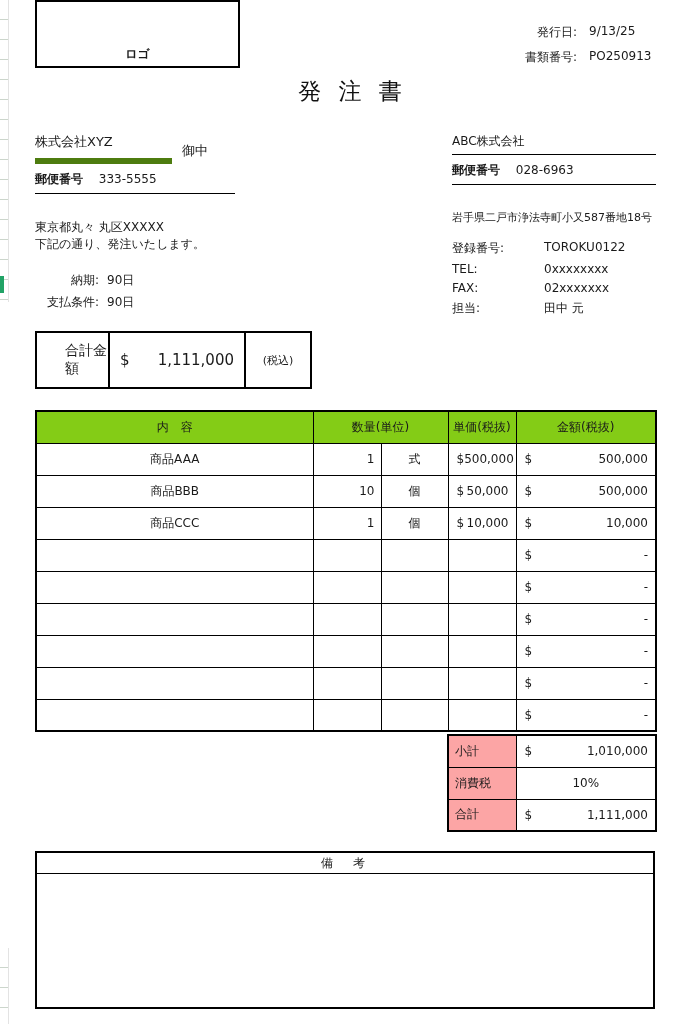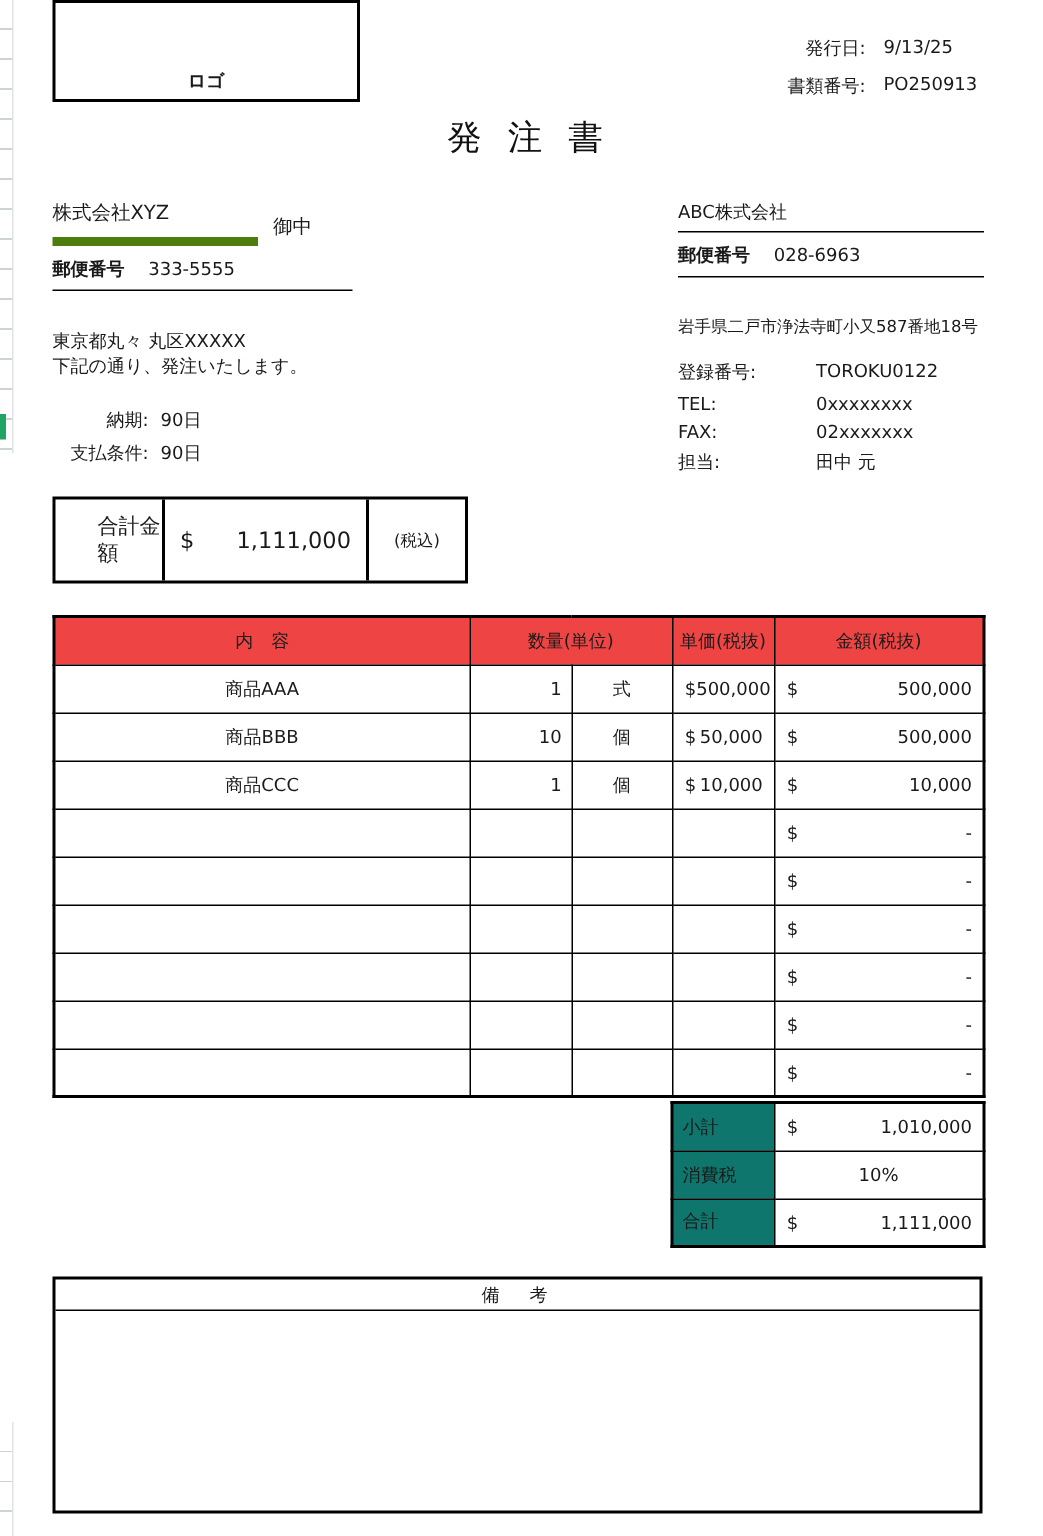--- a/index.html
+++ b/index.html
@@ -67,30 +67,30 @@
     border:2px solid #000; display:flex;
   }
   .total-label { width:73px; border-right:2px solid #000; display:flex; align-items:center; justify-content:center; font-size:14px;padding-left:28px; }
   .total-amount { flex:1; border-right:2px solid #000; display:flex; align-items:center; justify-content:space-between; padding:0 10px; font-size:15px; }
   .total-note { width:64px; display:flex; align-items:center; justify-content:center; font-size:11px; }
 
   
   .items-table, .summary-table { border-collapse:collapse; table-layout:fixed; position:absolute; }
   .items-table { left:25px; top:410px; width:620px; border:2px solid #000; }
   .items-table th, .items-table td, .summary-table td { border:1px solid #000; height:32px; font-size:12px; font-weight:normal; vertical-align:middle; }
-  .items-table th { background:#ef4444; }
+  .items-table th { background:#84cc16; }
   .c-desc { text-align:center; }
   .c-qty { text-align:right; padding-right:6px; }
   .c-unit { text-align:center; }
   .money { display:flex; justify-content:space-between; align-items:center; padding:0 7px 0 8px; }
   .money .val { text-align:right; }
 
   
   .summary-table { left:437px; top:734px; width:208px; border:2px solid #000; }
-  .s-label { background:#0f766e; padding-left:6px; }
+  .s-label { background:#fca5a5; padding-left:6px; }
   .center-val { text-align:center; width:100%; }
 
   
   .remarks-box { position:absolute; left:25px; top:851px; width:620px; height:158px; border:2px solid #000; }
   .remarks-title { height:21px; border-bottom:1px solid #000; text-align:center; font-size:12px; line-height:20px; letter-spacing:4px; }
   .remarks-body { width:100%; height:135px; }
 </style>
 </head>
 <body>
 

